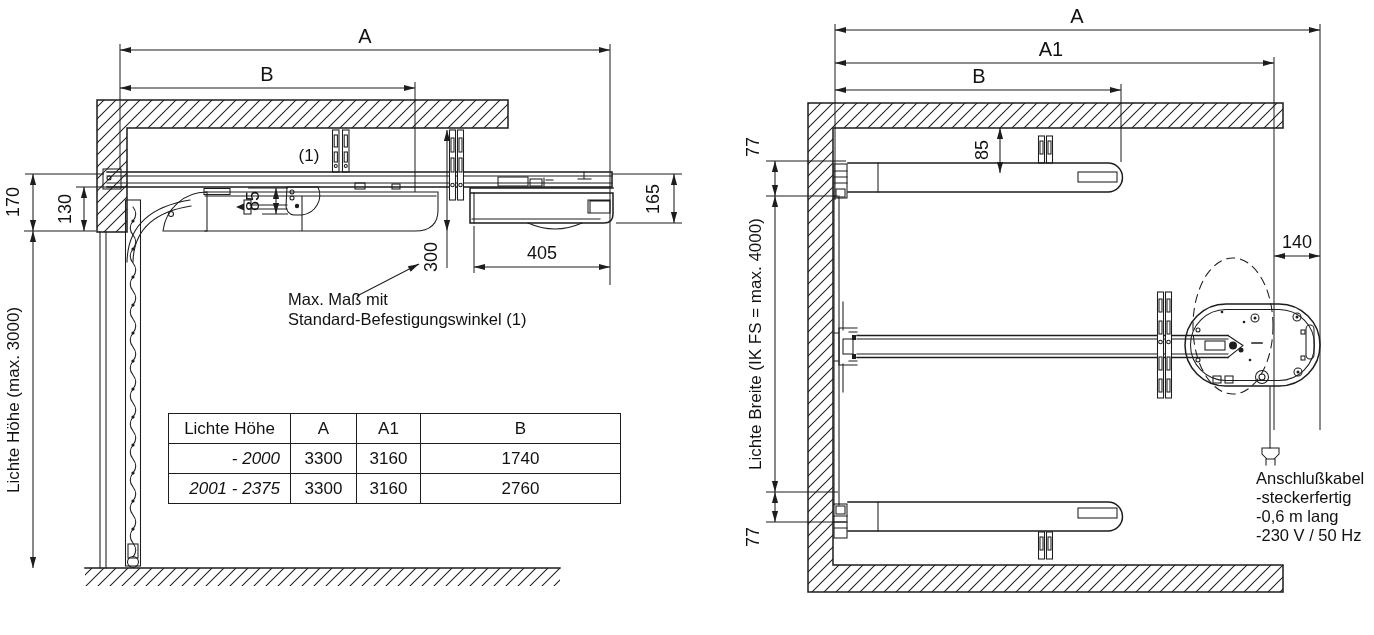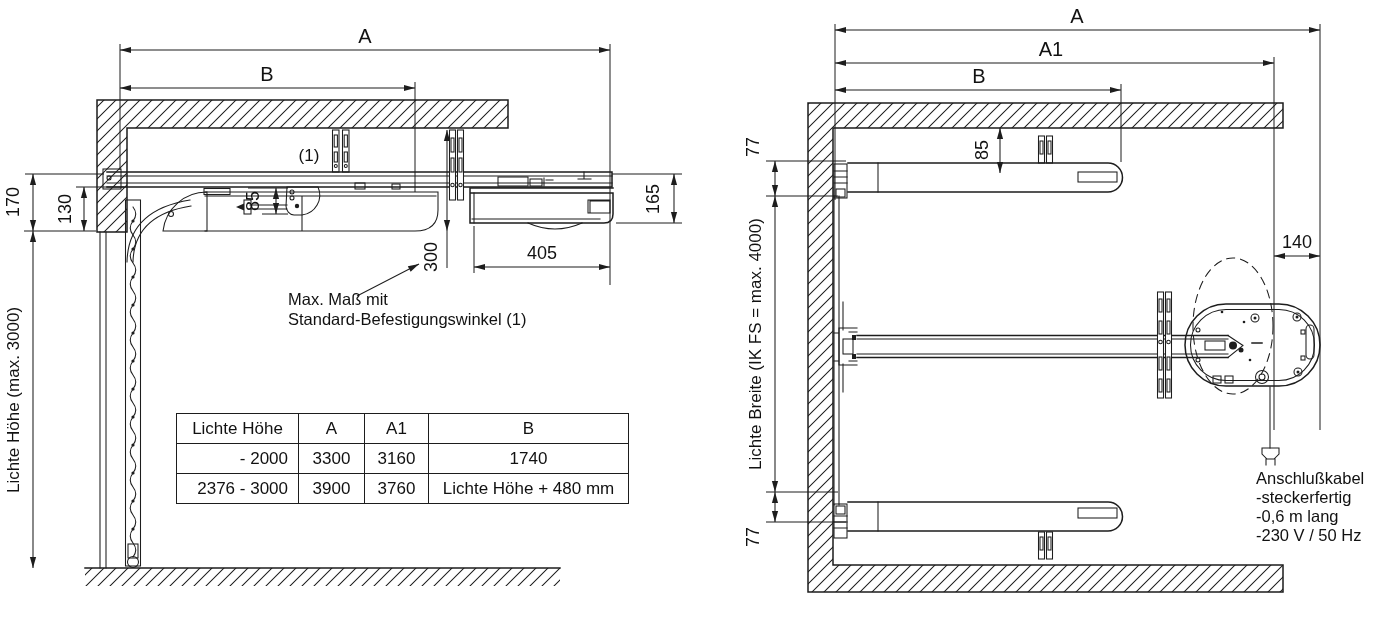--- a/index.html
+++ b/index.html
@@ -16,25 +16,25 @@
   .hatchonly{fill:url(#hatch);stroke:none;}
   .whitep{fill:#ffffff;stroke:#1d1d1d;stroke-width:1.05;}
   .blk{fill:#1d1d1d;stroke:none;}
   .lbl{font-family:"Liberation Sans",sans-serif;fill:#111;}
   .s20{font-size:20px;}
   .s18{font-size:18px;}
   .s17{font-size:17px;}
   .s16{font-size:16.5px;}
   .mid{text-anchor:middle;}
   .dash{stroke-dasharray:8 6;}
-  .dims-table{position:absolute;left:176px;top:413px;border-collapse:collapse;
+  .dims-table{position:absolute;left:168px;top:413px;border-collapse:collapse;
               font-size:17px;color:#111;table-layout:fixed;background:#fff;}
   .dims-table td{border:1.5px solid #1d1d1d;height:29px;padding:0 6px;
                  text-align:center;white-space:nowrap;}
-  .dims-table .rgt{text-align:right;padding-right:10px;}
+  .dims-table .rgt{text-align:right;padding-right:10px;font-style:italic;}
 </style>
 </head>
 <body>
 
 <div class="stage">
 
 <svg width="1374" height="635" viewBox="0 0 1374 635">
   <defs>
     <pattern id="hatch" patternUnits="userSpaceOnUse" width="12" height="12">
       <path d="M-3,3 L3,-3 M0,12 L12,0 M9,15 L15,9" stroke="#1d1d1d" stroke-width="1.05"></path>
@@ -320,21 +320,21 @@
       <td>A1</td>
       <td>B</td>
     </tr>
     <tr>
       <td class="rgt">- 2000</td>
       <td>3300</td>
       <td>3160</td>
       <td>1740</td>
     </tr>
     <tr>
-      <td class="rgt">2376 - 3000</td>
-      <td>3900</td>
-      <td>3760</td>
-      <td>Lichte Höhe + 480 mm</td>
+      <td class="rgt">2001 - 2375</td>
+      <td>3300</td>
+      <td>3160</td>
+      <td>2760</td>
     </tr>
   </tbody>
 </table>
 
 </div>
 
 </body></html>

